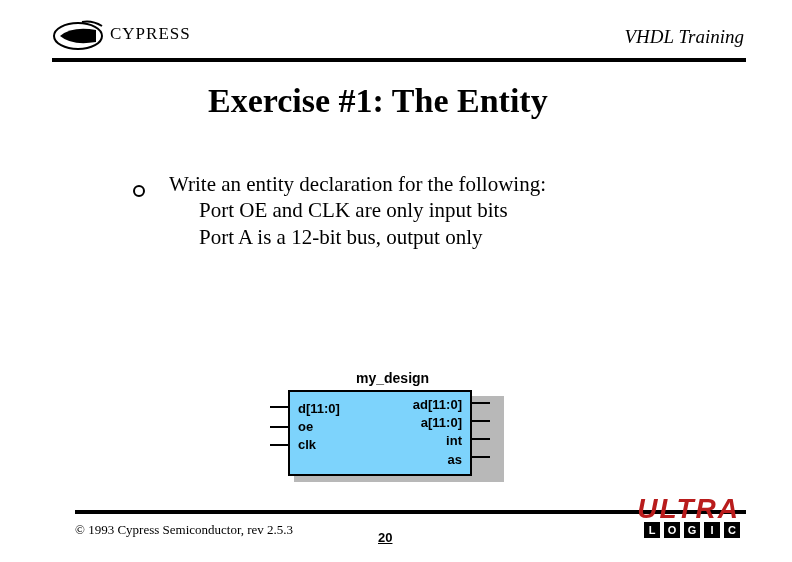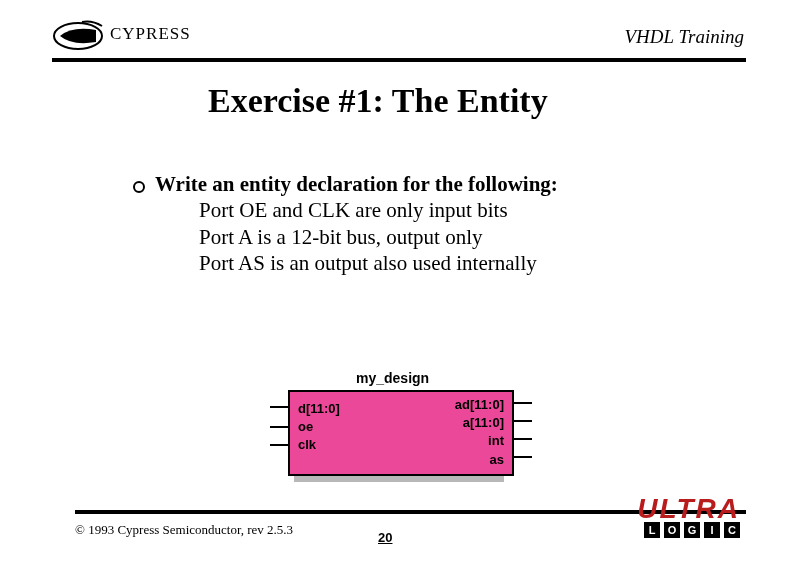--- a/index.html
+++ b/index.html
@@ -47,23 +47,22 @@
   }
   .bullet-block {
     position: absolute;
     top: 171px;
     left: 133px;
     font-size: 21px;
     line-height: 1.25;
   }
   .bullet-line {
     display: flex;
-    align-items: center;
-    gap: 10px;
-    font-weight: bold;
+    align-items: flex-end;
+    gap: 24px;
   }
   .bullet {
     width: 12px;
     height: 12px;
     border: 2px solid #000;
     border-radius: 50%;
     margin-top: 6px;
     flex-shrink: 0;
   }
   .sub-lines {
@@ -89,23 +88,23 @@
     top: 6px;
     left: 6px;
     width: 210px;
     height: 86px;
     background: #b8b8b8;
   }
   .box {
     position: absolute;
     top: 0;
     left: 0;
-    width: 226px;
+    width: 184px;
     height: 86px;
-    background: #ec4899;
+    background: #7dd3fc;
     border: 2px solid #000;
   }
   .port-left, .port-right {
     position: absolute;
     font-family: Arial, Helvetica, sans-serif;
     font-weight: bold;
     font-size: 13px;
     line-height: 1.4;
   }
   .port-left { top: 8px; left: 8px; text-align: left; }
@@ -201,21 +200,20 @@
 <div class="title">Exercise #1: The Entity</div>
 
 <div class="bullet-block">
   <div class="bullet-line">
     <span class="bullet"></span>
     <span>Write an entity declaration for the following:</span>
   </div>
   <div class="sub-lines">
     <div>Port OE and CLK are only input bits</div>
     <div>Port A is a 12-bit bus, output only</div>
-    <div>Port AS is an output also used internally</div>
   </div>
 </div>
 
 <div class="diagram-label">my_design</div>
 <div class="diagram">
   <div class="box-shadow"></div>
   <div class="box">
     <div class="port-left">
       <div>d[11:0]</div>
       <div>oe</div>

